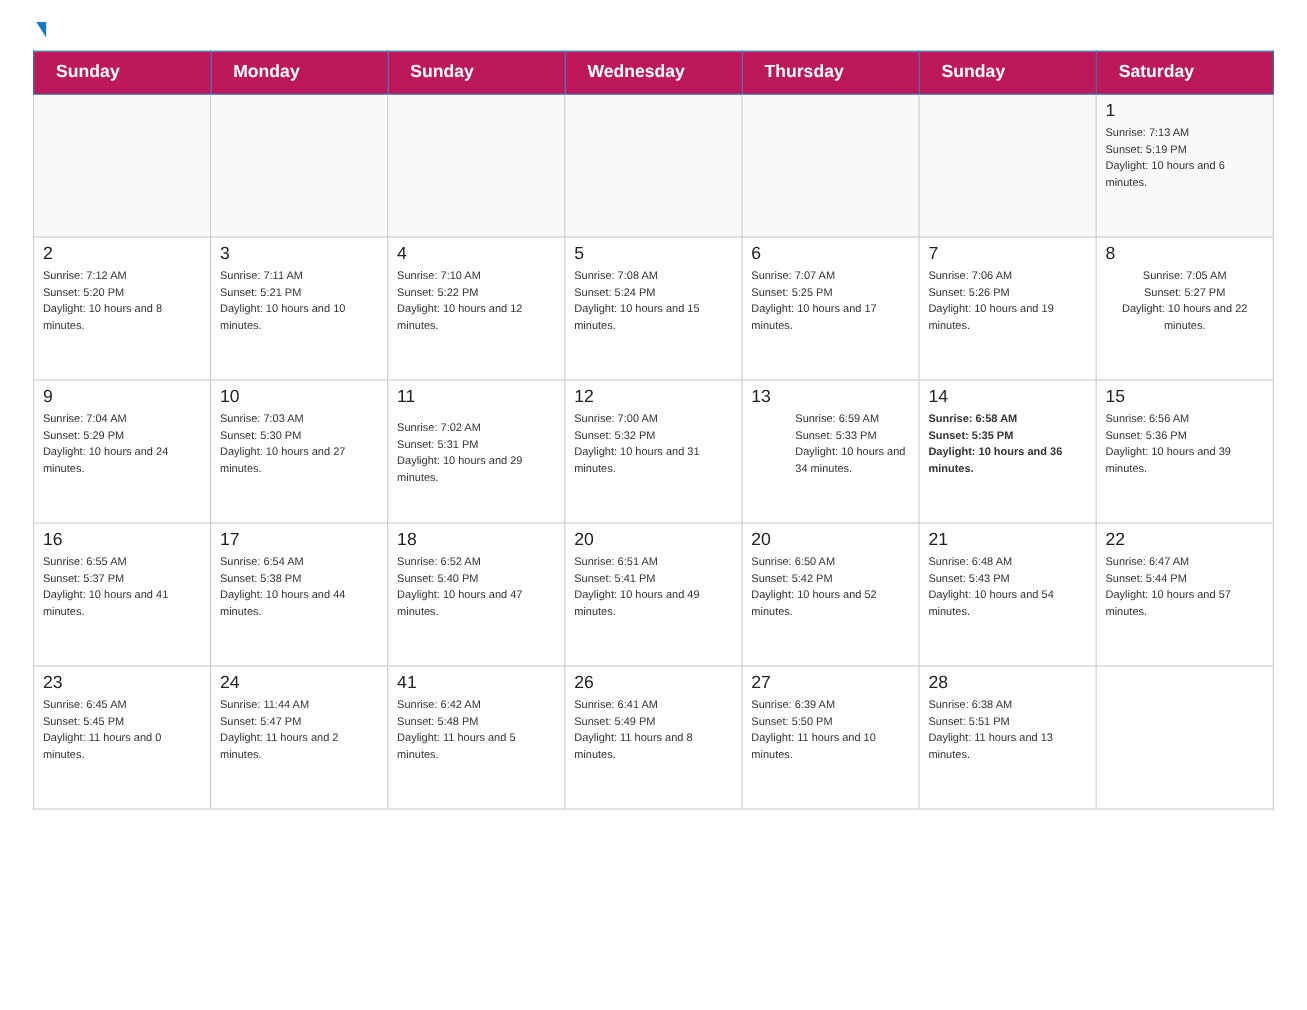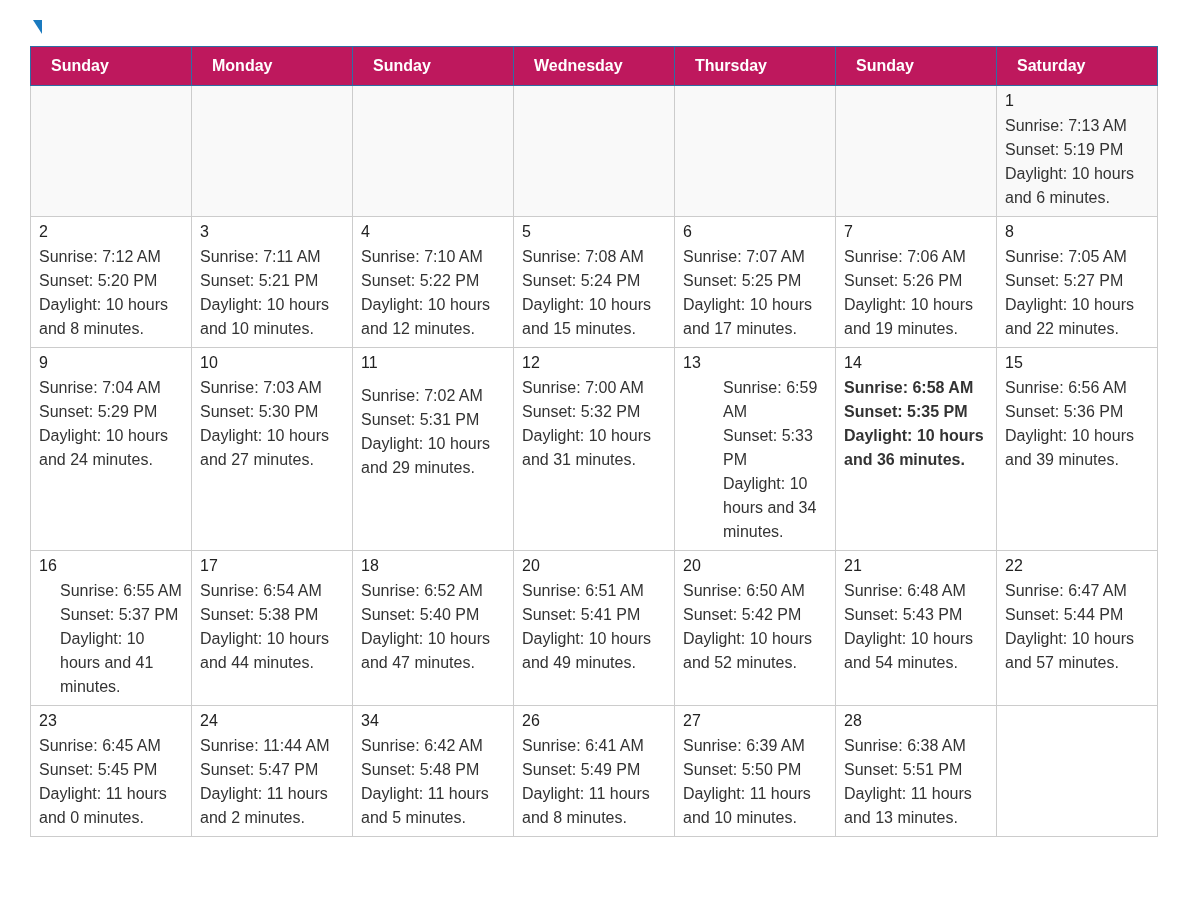--- a/index.html
+++ b/index.html
@@ -68,21 +68,21 @@
       height: 130px;
     }
     .day-num {
       font-size: 16px;
       color: #222;
       font-weight: normal;
       display: block;
       margin-bottom: 4px;
     }
     .day-info {
-      font-size: 16px;
+      font-size: 10px;
       color: #333;
       line-height: 1.5;
     }
     .empty-cell {
       background: #fff;
     }
     .calendar tr td {
       background: #fff;
     }
     .calendar tbody tr:first-child td {
@@ -165,21 +165,21 @@
 Daylight: 10 hours and 17 minutes.</div>
         </td>
         <td>
           <span class="day-num">7</span>
           <div class="day-info" style="white-space: pre-line;">Sunrise: 7:06 AM
 Sunset: 5:26 PM
 Daylight: 10 hours and 19 minutes.</div>
         </td>
         <td>
           <span class="day-num">8</span>
-          <div class="day-info" style="white-space: pre-line;">Sunrise: 7:05 AM
+          <div class="day-info" style="white-space: pre-line; text-align: center;">Sunrise: 7:05 AM
 Sunset: 5:27 PM
 Daylight: 10 hours and 22 minutes.</div>
         </td>
       </tr>
       <tr>
         <td>
           <span class="day-num">9</span>
           <div class="day-info" style="white-space: pre-line;">Sunrise: 7:04 AM
 Sunset: 5:29 PM
 Daylight: 10 hours and 24 minutes.</div>
@@ -217,21 +217,21 @@
         <td>
           <span class="day-num">15</span>
           <div class="day-info" style="white-space: pre-line;">Sunrise: 6:56 AM
 Sunset: 5:36 PM
 Daylight: 10 hours and 39 minutes.</div>
         </td>
       </tr>
       <tr>
         <td>
           <span class="day-num">16</span>
-          <div class="day-info" style="white-space: pre-line; margin-left: 21px;">Sunrise: 6:55 AM
+          <div class="day-info" style="white-space: pre-line;">Sunrise: 6:55 AM
 Sunset: 5:37 PM
 Daylight: 10 hours and 41 minutes.</div>
         </td>
         <td>
           <span class="day-num">17</span>
           <div class="day-info" style="white-space: pre-line;">Sunrise: 6:54 AM
 Sunset: 5:38 PM
 Daylight: 10 hours and 44 minutes.</div>
         </td>
         <td>
@@ -272,21 +272,21 @@
 Sunset: 5:45 PM
 Daylight: 11 hours and 0 minutes.</div>
         </td>
         <td>
           <span class="day-num">24</span>
           <div class="day-info" style="white-space: pre-line;">Sunrise: 11:44 AM
 Sunset: 5:47 PM
 Daylight: 11 hours and 2 minutes.</div>
         </td>
         <td>
-          <span class="day-num">34</span>
+          <span class="day-num">41</span>
           <div class="day-info" style="white-space: pre-line;">Sunrise: 6:42 AM
 Sunset: 5:48 PM
 Daylight: 11 hours and 5 minutes.</div>
         </td>
         <td>
           <span class="day-num">26</span>
           <div class="day-info" style="white-space: pre-line;">Sunrise: 6:41 AM
 Sunset: 5:49 PM
 Daylight: 11 hours and 8 minutes.</div>
         </td>

